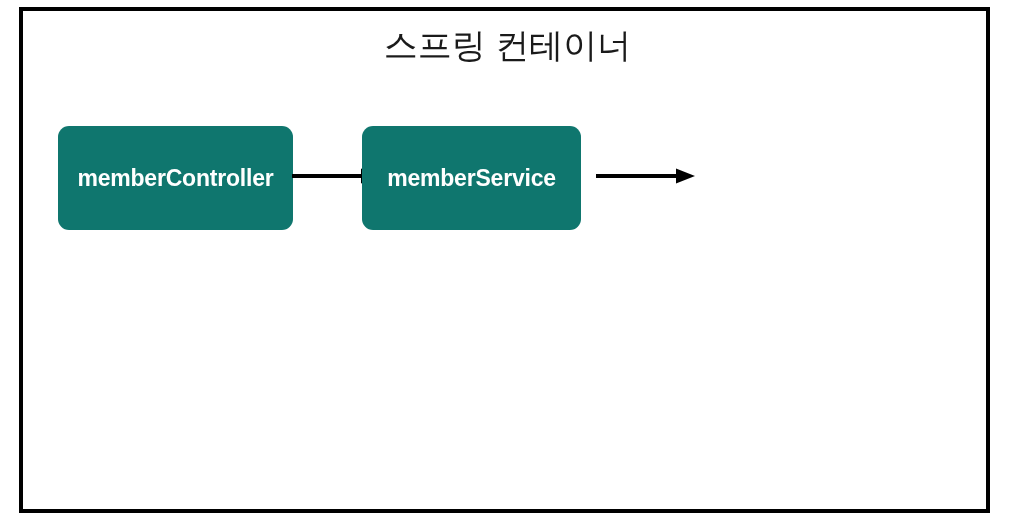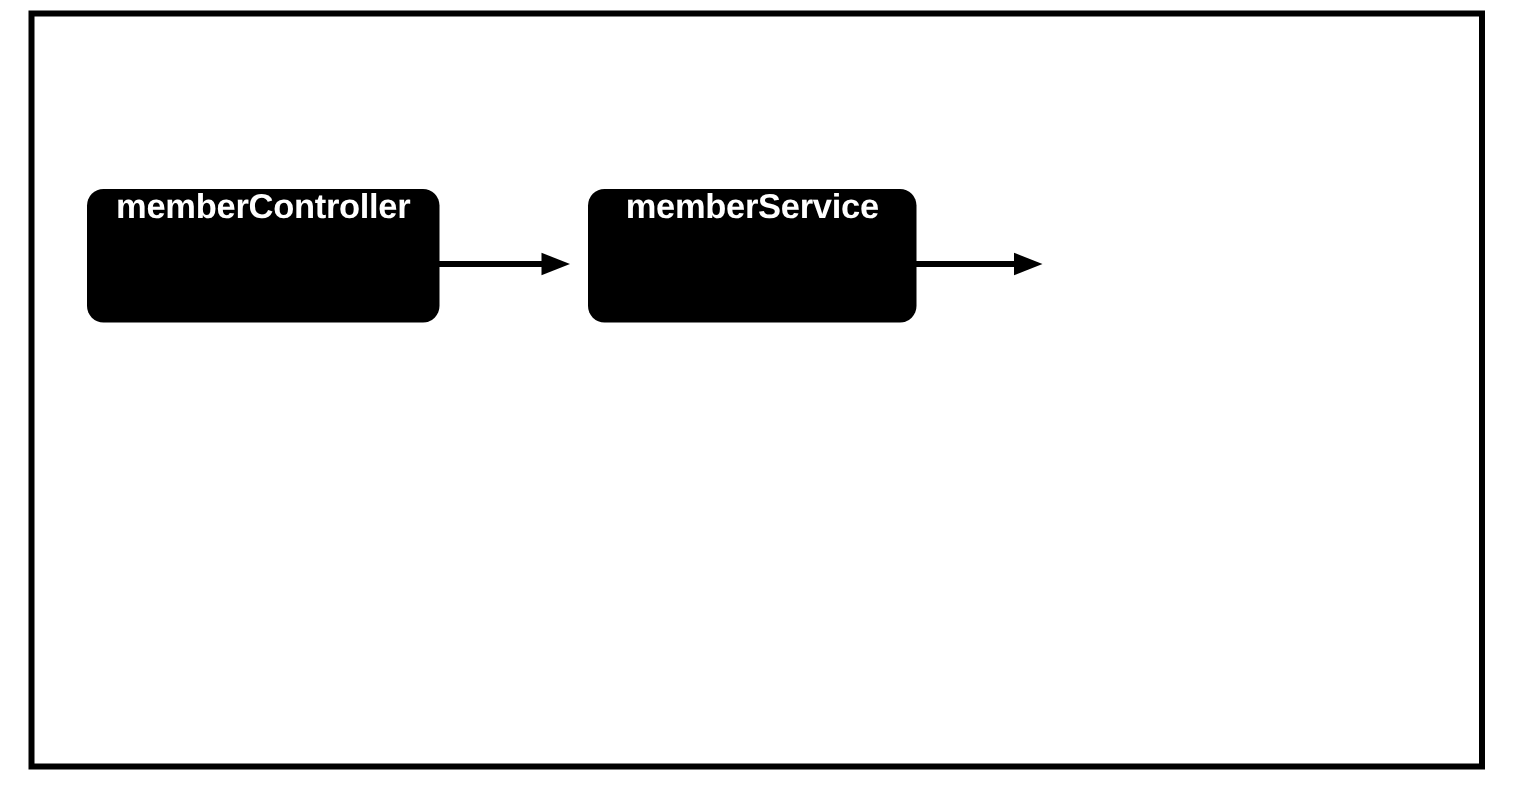--- a/index.html
+++ b/index.html
@@ -44,39 +44,40 @@
     font-weight: 400;
     color: #1a1a1a;
     line-height: 1.25;
     letter-spacing: 0px;
     white-space: nowrap;
   }
 
   
   .bean-box {
     position: absolute;
-    height: 89px;
-    background: #000000;
+    height: 104px;
+    background: #0f766e;
     border-radius: 11px;
     display: flex;
+    align-items: center;
     justify-content: center;
     box-sizing: border-box;
   }
 
   .bean-label {
     color: #ffffff;
     font-size: 23px;
     font-weight: bold;
     letter-spacing: -0.2px;
     white-space: nowrap;
     line-height: 1;
   }
 
   #bean-0 { left: 58px;  top: 126px; width: 235px; }
-  #bean-1 { left: 392px; top: 126px; width: 219px; }
+  #bean-1 { left: 362px; top: 126px; width: 219px; }
   #bean-2 { left: 693px; top: 126px; width: 263px; }
 
   
   .arrow {
     position: absolute;
     top: 166px;
     height: 20px;
   }
 
   #arrow-0 { left: 292px; width: 88px; }
@@ -89,20 +90,21 @@
     overflow: visible;
   }
 </style>
 </head>
 <body>
 
 <div id="canvas">
 
   <div class="container-frame"></div>
 
+  <div class="diagram-title">스프링 컨테이너</div>
 
   <div class="bean-box" id="bean-0">
     <span class="bean-label">memberController</span>
   </div>
 
   <div class="arrow" id="arrow-0">
     <svg viewBox="0 0 88 20" preserveAspectRatio="none">
       <line x1="0" y1="10" x2="72" y2="10" stroke="#000000" stroke-width="4"></line>
       <polygon points="88,10 69,17.5 69,2.5" fill="#000000"></polygon>
     </svg>

